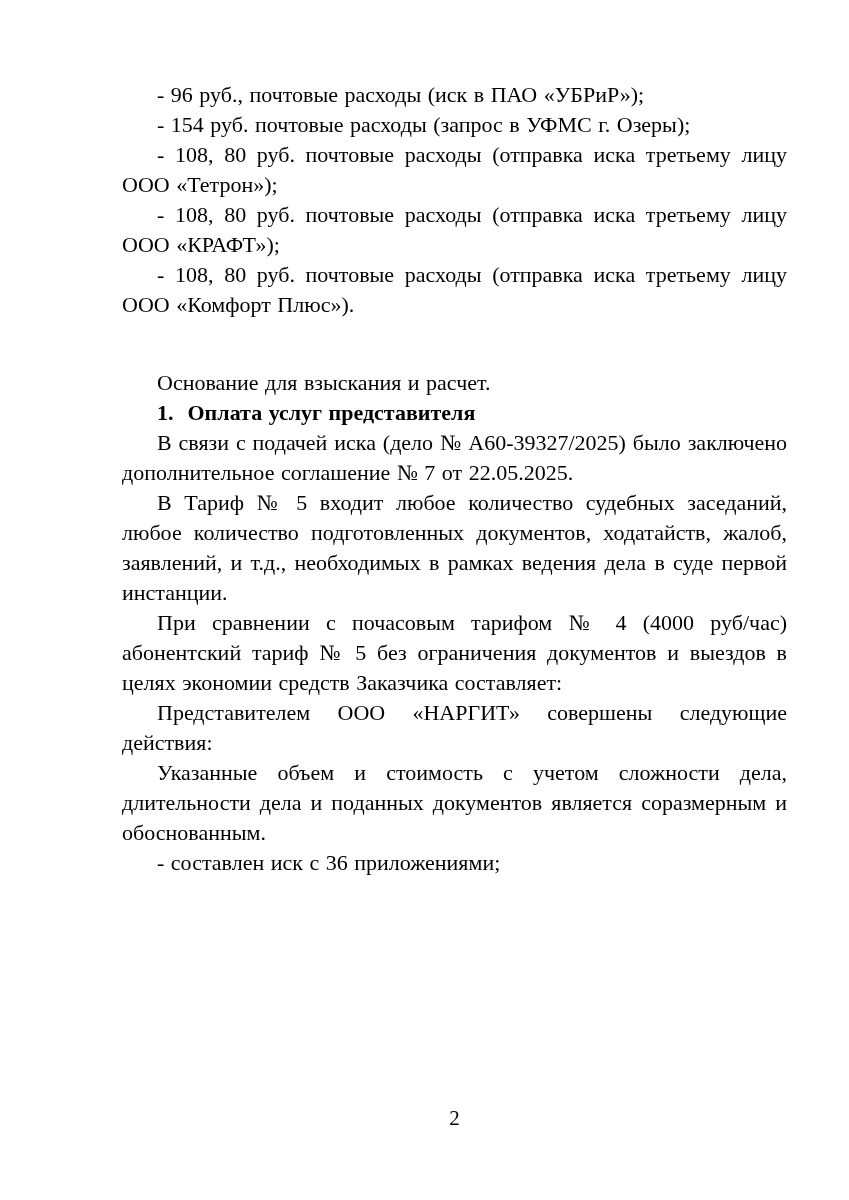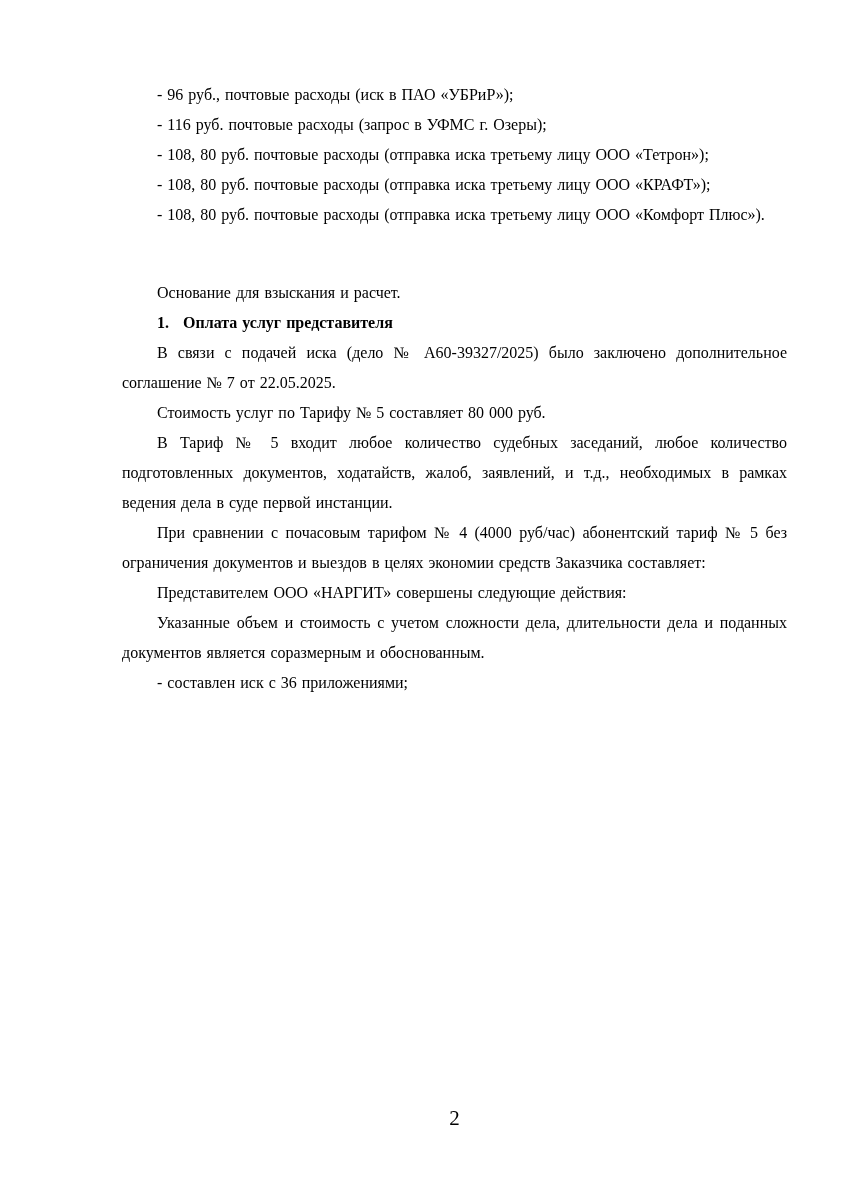--- a/index.html
+++ b/index.html
@@ -17,21 +17,21 @@
   }
   .page {
     box-sizing: border-box;
     width: 849px;
     height: 1200px;
     padding: 80px 62px 0 122px;
     background: #ffffff;
   }
   .doc-body p {
     margin: 0;
-    font-size: 16px;
+    font-size: 22px;
     line-height: 30px;
     text-align: justify;
     text-indent: 35px;
     word-spacing: 1px;
   }
   .doc-body p.gap-before {
     margin-top: 48px;
   }
   .doc-body p.heading {
     font-weight: bold;
@@ -50,33 +50,32 @@
     line-height: 28px;
   }
 </style>
 </head>
 <body>
 
 <div class="page">
   <div class="doc-body">
 
     <p>- 96 руб., почтовые расходы (иск в ПАО «УБРиР»);</p>
-    <p>- 116 руб. почтовые расходы (запрос в УФМС г. Озеры);</p>
+    <p>- 154 руб. почтовые расходы (запрос в УФМС г. Озеры);</p>
     <p>- 108, 80 руб. почтовые расходы (отправка иска третьему лицу ООО «Тетрон»);</p>
     <p>- 108, 80 руб. почтовые расходы (отправка иска третьему лицу ООО «КРАФТ»);</p>
     <p>- 108, 80 руб. почтовые расходы (отправка иска третьему лицу ООО «Комфорт Плюс»).</p>
 
     <p class="gap-before">Основание для взыскания и расчет.</p>
 
     <p class="heading">
       <span class="heading-number">1.</span><span>Оплата услуг представителя</span>
     </p>
 
     <p>В связи с подачей иска (дело № А60-39327/2025) было заключено дополнительное соглашение № 7 от 22.05.2025.</p>
-    <p>Стоимость услуг по Тарифу № 5 составляет 80 000 руб.</p>
     <p>В Тариф № 5 входит любое количество судебных заседаний, любое количество подготовленных документов, ходатайств, жалоб, заявлений, и т.д., необходимых в рамках ведения дела в суде первой инстанции.</p>
     <p>При сравнении с почасовым тарифом № 4 (4000 руб/час) абонентский тариф № 5 без ограничения документов и выездов в целях экономии средств Заказчика составляет:</p>
     <p>Представителем ООО «НАРГИТ» совершены следующие действия:</p>
     <p>Указанные объем и стоимость с учетом сложности дела, длительности дела и поданных документов является соразмерным и обоснованным.</p>
     <p>- составлен иск с 36 приложениями;</p>
 
   </div>
 </div>
 
 <div class="page-footer">2</div>

